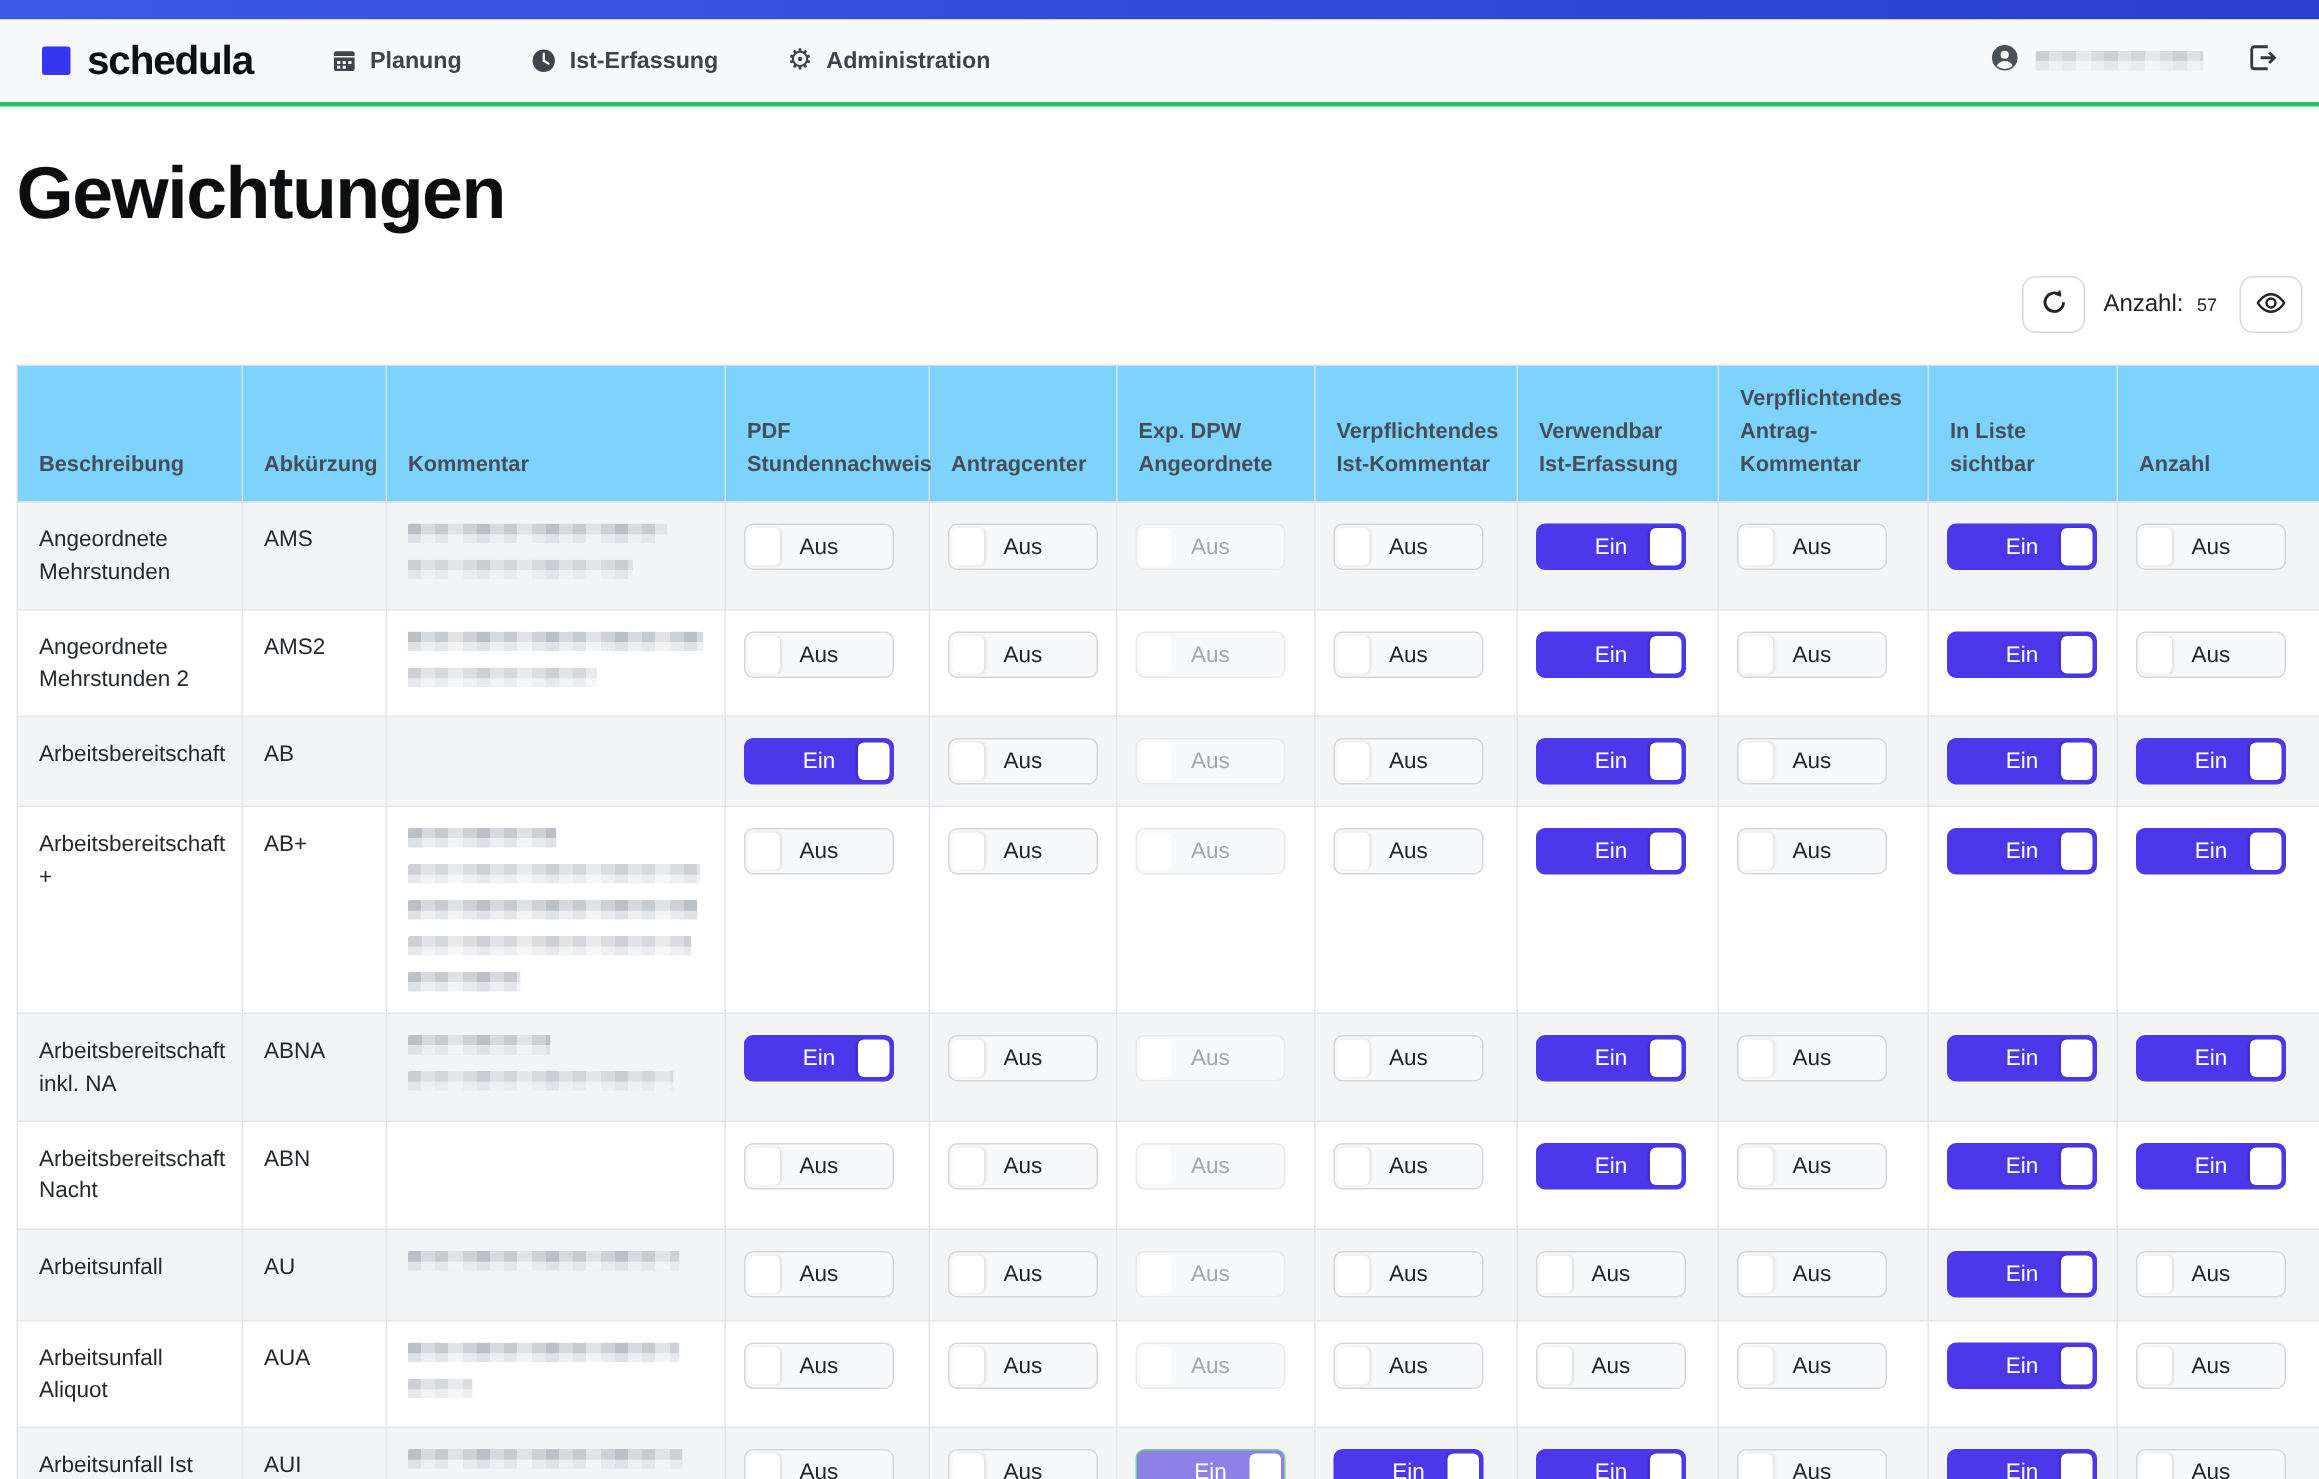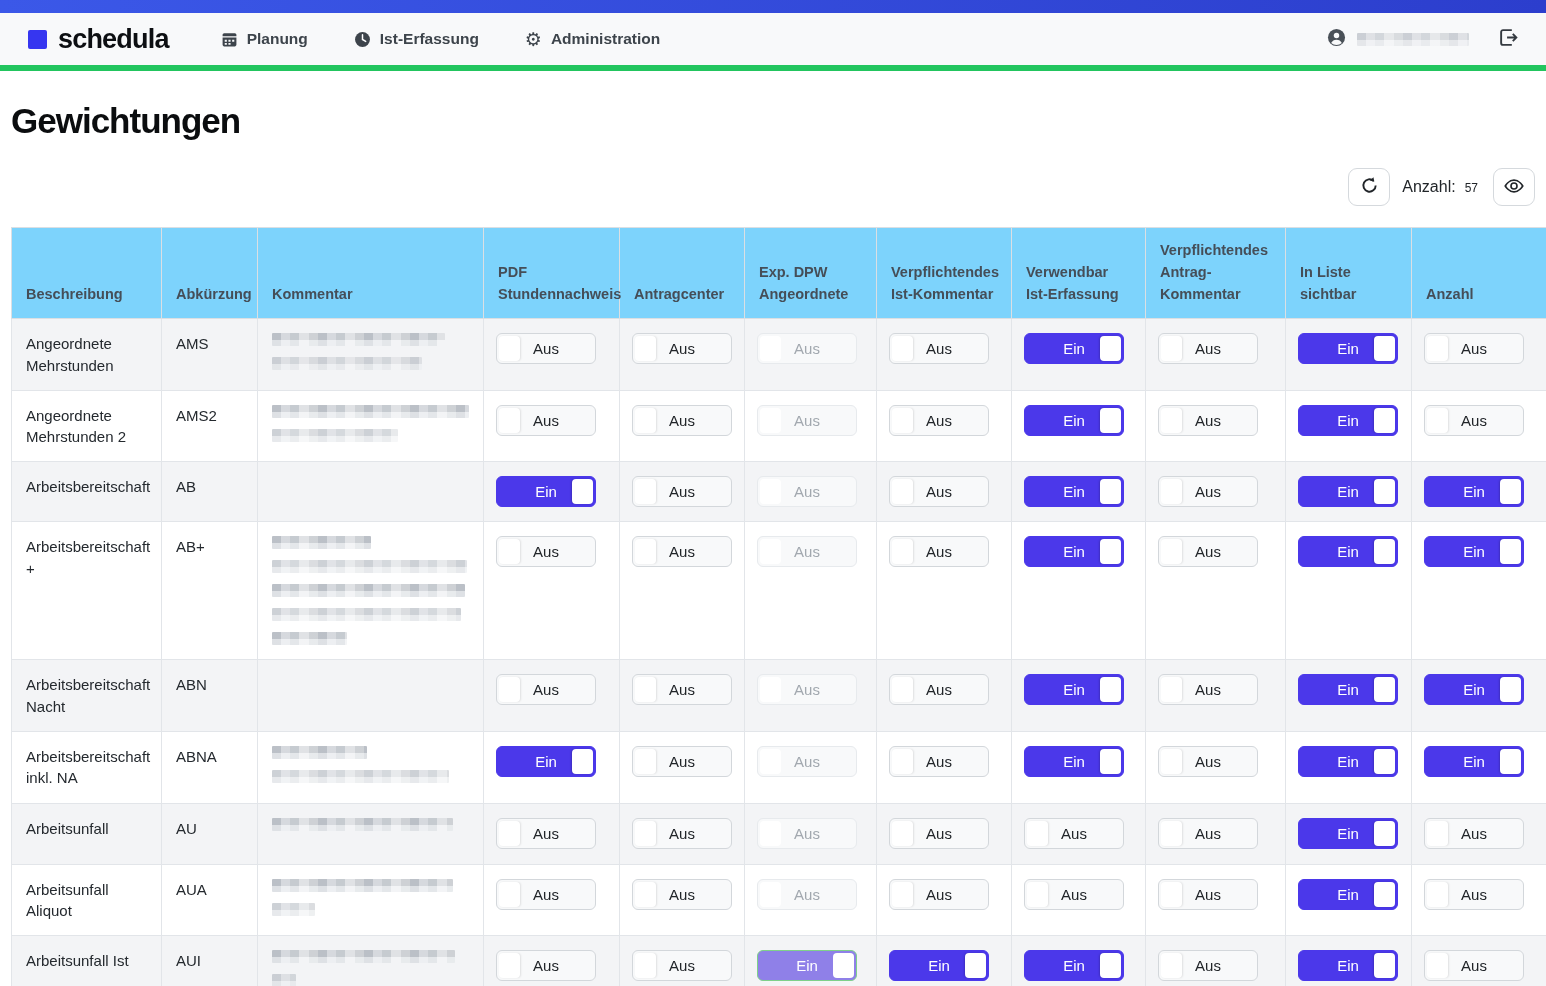--- a/index.html
+++ b/index.html
@@ -11,21 +11,21 @@
   }
   *{box-sizing:border-box;}
   html,body{margin:0;padding:0;}
   body{
     width:1546px;height:986px;overflow:hidden;background:#fff;
     font-family:"Liberation Sans",sans-serif;color:#212529;
   }
   
   .topstrip{height:13px;background:linear-gradient(90deg,#3b58e8,#2c3ecd);}
   .navbar{
-    height:58px;background:#f8f9fa;border-bottom:6px solid #22c55e;
+    height:58px;background:#f8f9fa;border-bottom:3px solid #22c55e;
     display:flex;align-items:center;padding:0 28px;
   }
   .brand{display:flex;align-items:center;gap:11px;cursor:pointer;}
   .brand-square{width:19px;height:19px;border-radius:2px;background:var(--brand);}
   .brand-text{font-size:27px;font-weight:800;letter-spacing:-0.8px;color:#0d0f12;}
   .nav-items{display:flex;margin-left:52px;gap:46px;}
   .nav-item{display:flex;align-items:center;gap:9px;font-size:15.5px;font-weight:600;color:#3d444b;cursor:pointer;}
   .nav-item .ico{display:flex;align-items:center;}
   .gear-glyph{font-family:"DejaVu Sans",sans-serif;font-size:19px;line-height:1;color:#3d444b;}
   .nav-right{margin-left:auto;display:flex;align-items:center;gap:30px;}
@@ -35,21 +35,21 @@
     height:13px;border-radius:1px;
     background-image:
       repeating-linear-gradient(0deg, rgba(255,255,255,.45) 0 6px, rgba(0,0,0,.04) 6px 13px),
       repeating-linear-gradient(90deg,#c3c8cf 0 9px,#dfe2e7 9px 18px,#ced3d9 18px 27px,#e9ebee 27px 37px,#d6dade 37px 46px);
   }
   .redact + .redact{margin-top:11px;}
   .redact:nth-child(even){opacity:.72;}
   .user-redact{width:112px;height:13px;}
   
   .page{padding:0 11px;}
-  .page-title{margin:30px 0 0 0;font-size:35px;font-weight:800;letter-spacing:-1px;color:#0b0d0f;}
+  .page-title{margin:30px 0 0 0;font-size:49px;font-weight:800;letter-spacing:-1px;color:#0b0d0f;}
   .toolbar{margin-top:27px;display:flex;align-items:center;justify-content:flex-end;}
   .tool-btn{
     width:42px;height:38px;border:1px solid #d5d9dd;border-radius:9px;background:#fff;
     display:flex;align-items:center;justify-content:center;cursor:pointer;padding:0;
   }
   .count{display:flex;align-items:baseline;gap:9px;margin:0 15px 0 12px;}
   .count-label{font-size:16px;color:#212529;}
   .count-value{font-size:12px;color:#212529;}
   .search-input{
     margin-left:auto;width:200px;height:37px;border:1px solid #ced4da;border-radius:7px;
@@ -418,83 +418,83 @@
               </button>
             </td>
             <td class="toggle-cell">
               <button class="toggle ein">
                 <span class="knob"></span>
                 <span>Ein</span>
               </button>
             </td>
           </tr>
           <tr style="height: 65px;">
-            <td>Arbeitsbereitschaft Nacht</td>
-            <td>ABN</td>
-            <td></td>
-            <td class="toggle-cell">
-              <button class="toggle aus">
-                <span class="knob"></span>
-                <span>Aus</span>
-              </button>
-            </td>
-            <td class="toggle-cell">
-              <button class="toggle aus">
-                <span class="knob"></span>
-                <span>Aus</span>
-              </button>
-            </td>
-            <td class="toggle-cell">
-              <button class="toggle aus_disabled">
-                <span class="knob"></span>
-                <span>Aus</span>
-              </button>
-            </td>
-            <td class="toggle-cell">
-              <button class="toggle aus">
-                <span class="knob"></span>
-                <span>Aus</span>
-              </button>
-            </td>
-            <td class="toggle-cell">
-              <button class="toggle ein">
-                <span class="knob"></span>
-                <span>Ein</span>
-              </button>
-            </td>
-            <td class="toggle-cell">
-              <button class="toggle aus">
-                <span class="knob"></span>
-                <span>Aus</span>
-              </button>
-            </td>
-            <td class="toggle-cell">
-              <button class="toggle ein">
-                <span class="knob"></span>
-                <span>Ein</span>
-              </button>
-            </td>
-            <td class="toggle-cell">
-              <button class="toggle ein">
-                <span class="knob"></span>
-                <span>Ein</span>
-              </button>
-            </td>
-          </tr>
-          <tr style="height: 65px;">
             <td>Arbeitsbereitschaft inkl. NA</td>
             <td>ABNA</td>
             <td>
               <div class="redact" style="width: 48%;"></div>
               <div class="redact" style="width: 90%;"></div>
             </td>
             <td class="toggle-cell">
               <button class="toggle ein">
                 <span class="knob"></span>
                 <span>Ein</span>
+              </button>
+            </td>
+            <td class="toggle-cell">
+              <button class="toggle aus">
+                <span class="knob"></span>
+                <span>Aus</span>
+              </button>
+            </td>
+            <td class="toggle-cell">
+              <button class="toggle aus_disabled">
+                <span class="knob"></span>
+                <span>Aus</span>
+              </button>
+            </td>
+            <td class="toggle-cell">
+              <button class="toggle aus">
+                <span class="knob"></span>
+                <span>Aus</span>
+              </button>
+            </td>
+            <td class="toggle-cell">
+              <button class="toggle ein">
+                <span class="knob"></span>
+                <span>Ein</span>
+              </button>
+            </td>
+            <td class="toggle-cell">
+              <button class="toggle aus">
+                <span class="knob"></span>
+                <span>Aus</span>
+              </button>
+            </td>
+            <td class="toggle-cell">
+              <button class="toggle ein">
+                <span class="knob"></span>
+                <span>Ein</span>
+              </button>
+            </td>
+            <td class="toggle-cell">
+              <button class="toggle ein">
+                <span class="knob"></span>
+                <span>Ein</span>
+              </button>
+            </td>
+          </tr>
+          <tr style="height: 65px;">
+            <td>Arbeitsbereitschaft Nacht</td>
+            <td>ABN</td>
+            <td></td>
+            <td class="toggle-cell">
+              <button class="toggle aus">
+                <span class="knob"></span>
+                <span>Aus</span>
               </button>
             </td>
             <td class="toggle-cell">
               <button class="toggle aus">
                 <span class="knob"></span>
                 <span>Aus</span>
               </button>
             </td>
             <td class="toggle-cell">
               <button class="toggle aus_disabled">

